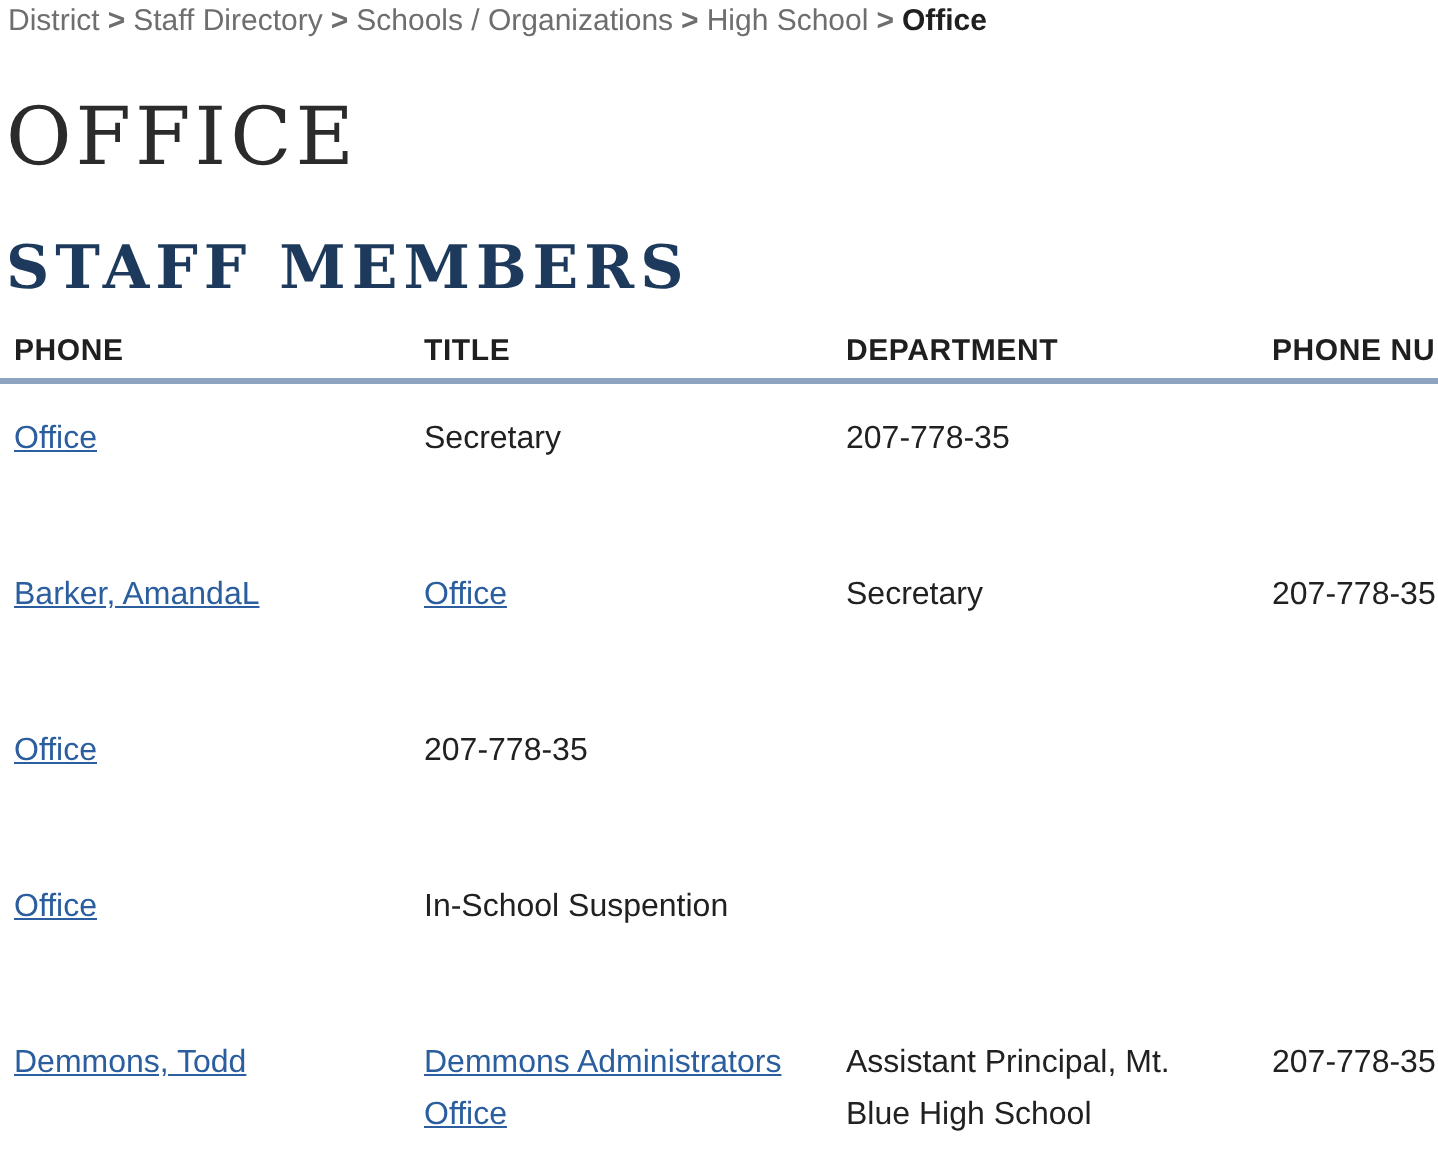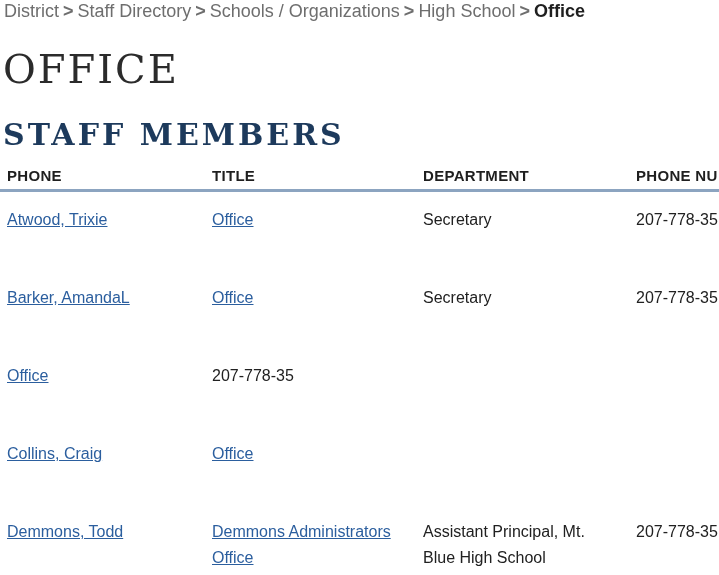--- a/index.html
+++ b/index.html
@@ -8,21 +8,21 @@
     font-family: "Liberation Sans", sans-serif;
     background: #ffffff;
     color: #212121;
     overflow: hidden;
     position: relative;
   }
 
   
   .breadcrumb {
     padding: 4px 0 0 4px;
-    font-size: 18px;
+    font-size: 15px;
     line-height: 14px;
     color: #6e6e6e;
     white-space: nowrap;
   }
   .breadcrumb a.crumb {
     color: #6e6e6e;
     text-decoration: none;
     cursor: pointer;
   }
   .breadcrumb .crumb-sep {
@@ -105,38 +105,37 @@
 
 <div class="staff-table">
   <div class="thead-row">
     <div class="hcell">PHONE</div>
     <div class="hcell">TITLE</div>
     <div class="hcell">DEPARTMENT</div>
     <div class="hcell">PHONE NU</div>
   </div>
   <div id="rows-container">
       <div class="trow">
-    <div class="cell name"><a class="link">Atwood, Trixie</a></div>
     <div class="cell dept"><a class="link">Office</a></div>
     <div class="cell title">Secretary</div>
     <div class="cell phone">207-778-35</div>
   </div>
       <div class="trow">
     <div class="cell name"><a class="link">Barker, AmandaL</a></div>
     <div class="cell dept"><a class="link">Office</a></div>
     <div class="cell title">Secretary</div>
     <div class="cell phone">207-778-35</div>
   </div>
       <div class="trow">
     <div class="cell dept"><a class="link">Office</a></div>
     <div class="cell phone">207-778-35</div>
   </div>
       <div class="trow">
-    <div class="cell name"><a class="link">Collins, Craig</a></div>
     <div class="cell dept"><a class="link">Office</a></div>
+    <div class="cell title">In-School Suspention</div>
     <div class="cell phone"></div>
   </div>
       <div class="trow">
     <div class="cell name"><a class="link">Demmons, Todd</a></div>
     <div class="cell dept"><a class="link">Demmons Administrators Office</a></div>
     <div class="cell title">Assistant Principal, Mt. Blue High School</div>
     <div class="cell phone">207-778-35</div>
   </div>
     </div>
 </div>

